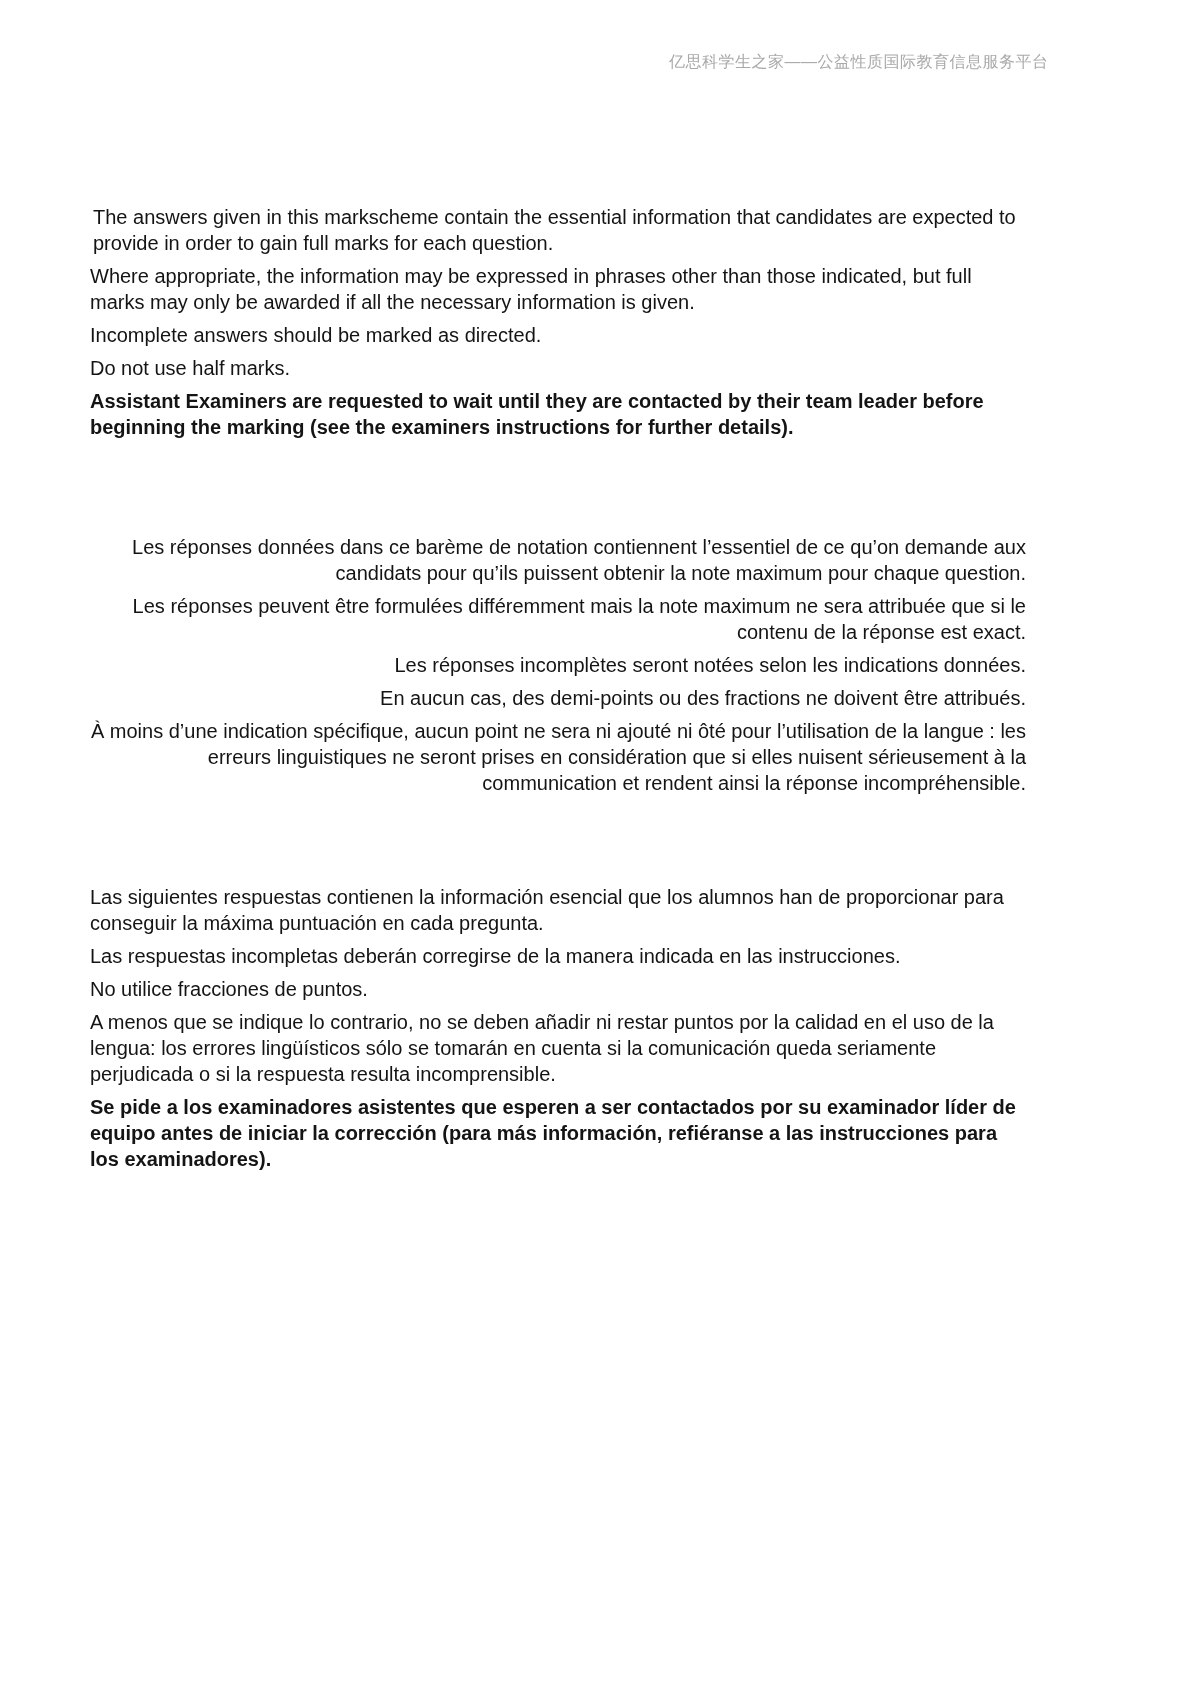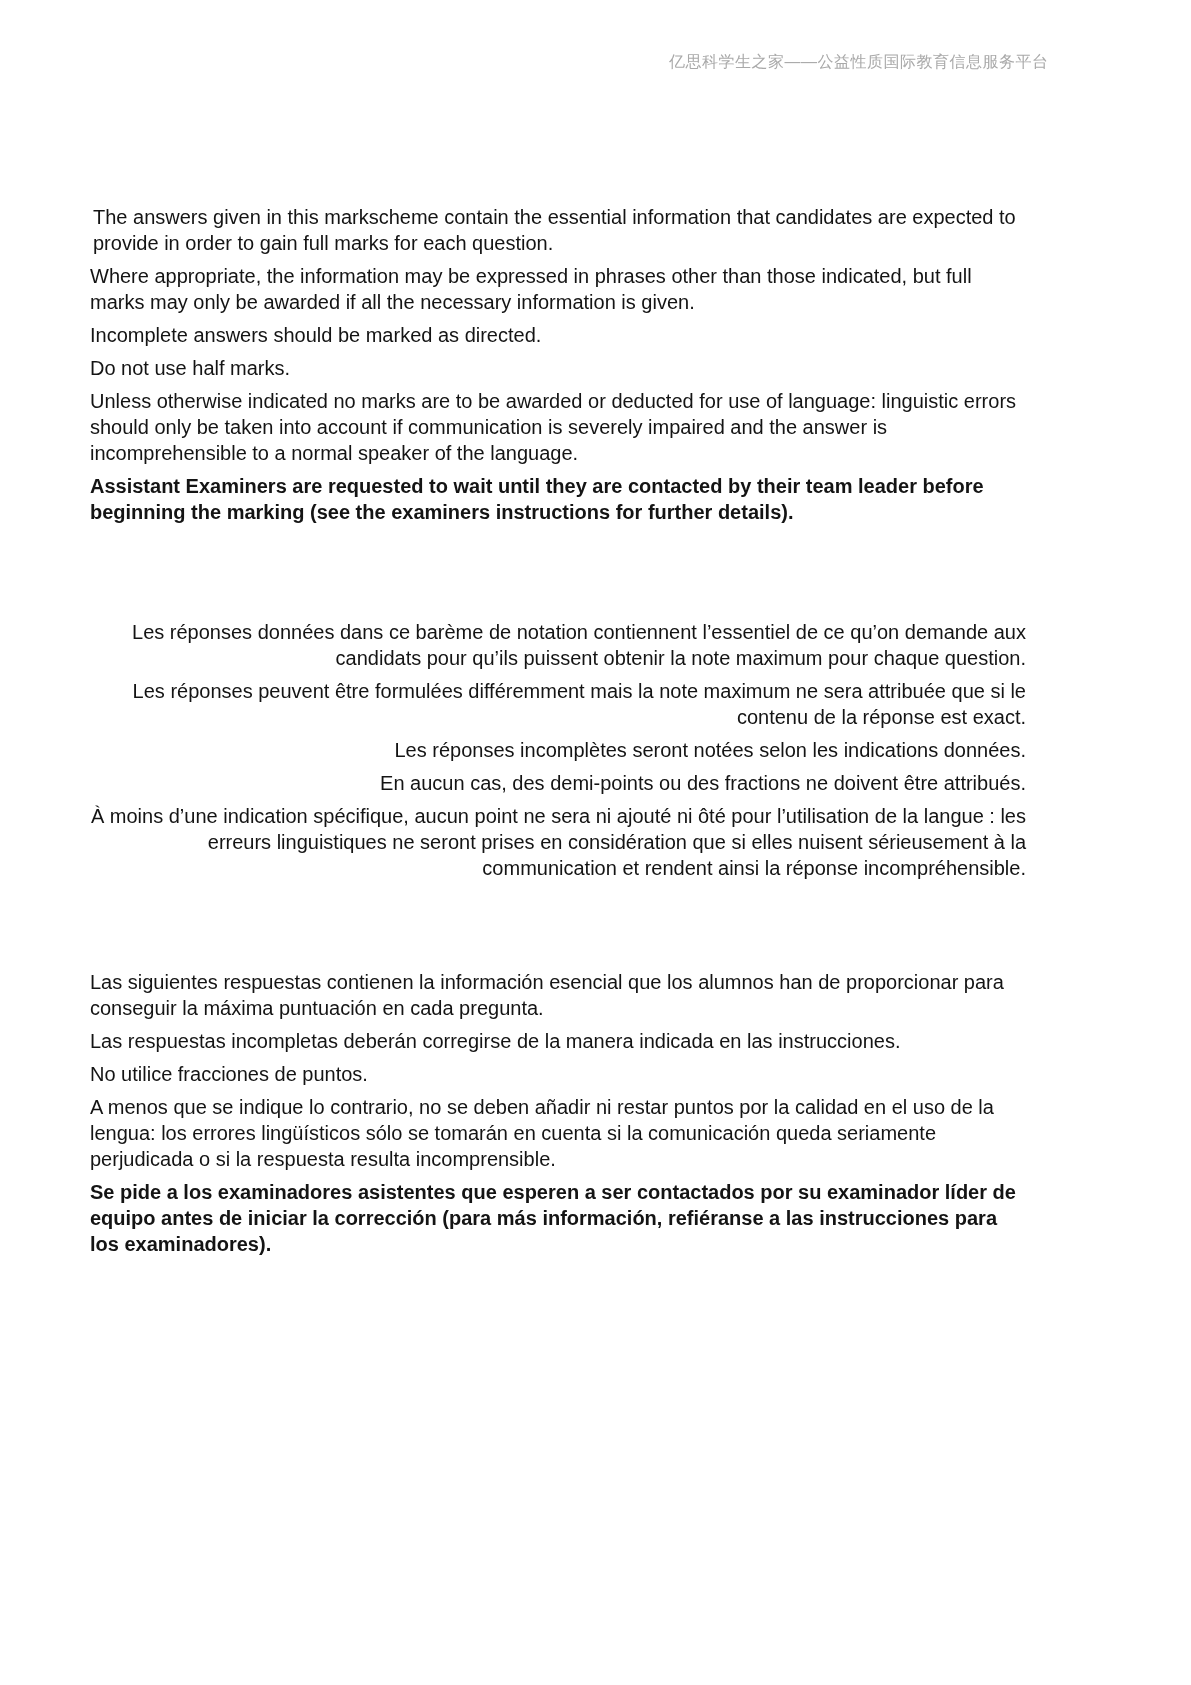--- a/index.html
+++ b/index.html
@@ -56,21 +56,20 @@
 
   <div class="header-watermark">亿思科学生之家——公益性质国际教育信息服务平台</div>
 
   <main class="content">
 
     <section class="section-en">
       <p class="para indent">The answers given in this markscheme contain the essential information that candidates are expected to provide in order to gain full marks for each question.</p>
       <p class="para">Where appropriate, the information may be expressed in phrases other than those indicated, but full marks may only be awarded if all the necessary information is given.</p>
       <p class="para">Incomplete answers should be marked as directed.</p>
       <p class="para">Do not use half marks.</p>
-      <p class="para">Unless otherwise indicated no marks are to be awarded or deducted for use of language: linguistic errors should only be taken into account if communication is severely impaired and the answer is incomprehensible to a normal speaker of the language.</p>
       <p class="para bold">Assistant Examiners are requested to wait until they are contacted by their team leader before beginning the marking (see the examiners instructions for further details).</p>
     </section>
 
     <section class="section-fr">
       <p class="para">Les réponses données dans ce barème de notation contiennent l’essentiel de ce qu’on demande aux candidats pour qu’ils puissent obtenir la note maximum pour chaque question.</p>
       <p class="para">Les réponses peuvent être formulées différemment mais la note maximum ne sera attribuée que si le contenu de la réponse est exact.</p>
       <p class="para">Les réponses incomplètes seront notées selon les indications données.</p>
       <p class="para">En aucun cas, des demi-points ou des fractions ne doivent être attribués.</p>
       <p class="para">À moins d’une indication spécifique, aucun point ne sera ni ajouté ni ôté pour l’utilisation de la langue : les erreurs linguistiques ne seront prises en considération que si elles nuisent sérieusement à la communication et rendent ainsi la réponse incompréhensible.</p>
     </section>

